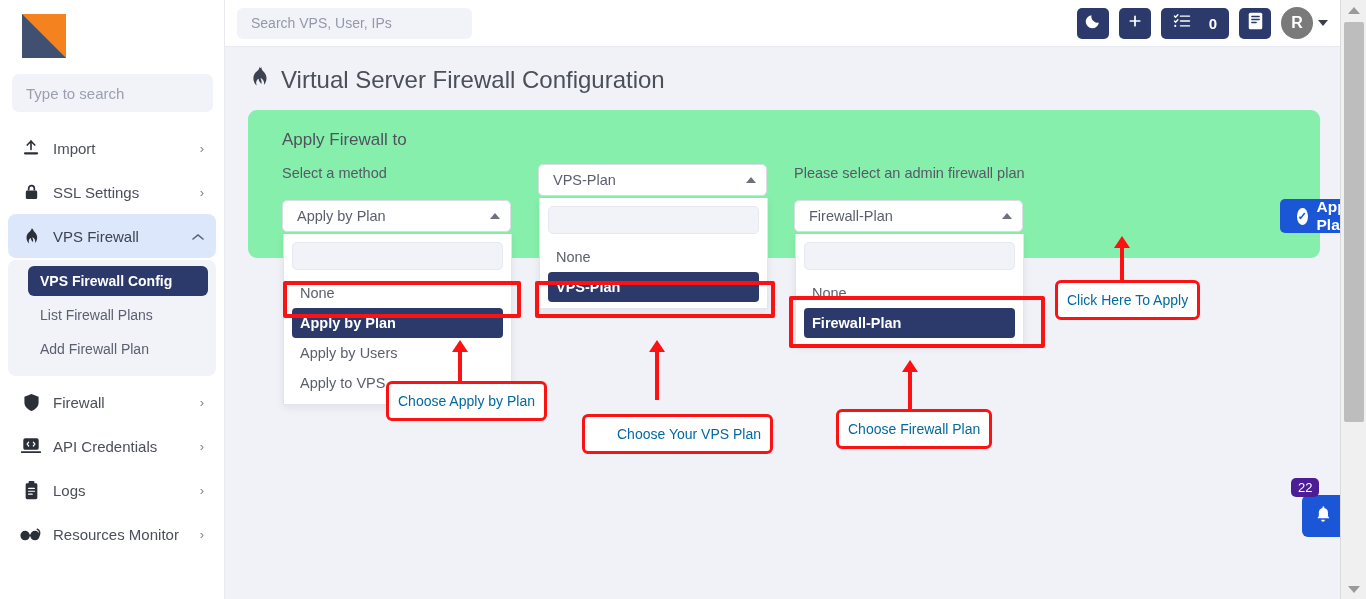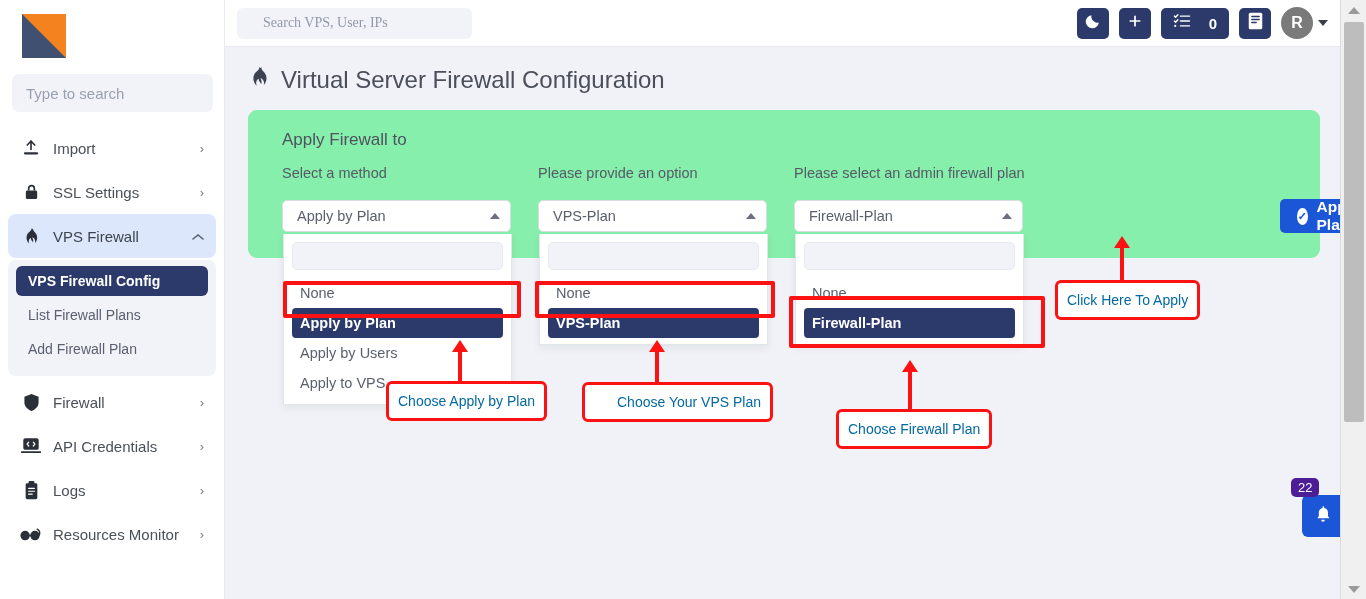--- a/index.html
+++ b/index.html
@@ -72,40 +72,41 @@
     margin: 2px 8px 4px 8px;
     background: #f1f3f8;
     border-radius: 8px;
     padding: 6px 8px 8px 8px;
   }
   .sub-item {
     height: 30px; display: flex; align-items: center;
     padding: 0 12px; border-radius: 6px;
     font-size: 14px; color: #5b6070; cursor: pointer;
     margin-bottom: 4px;
+    margin-left: 12px;
   }
   .sub-item.active {
     background: #2b3a6b; color: #ffffff; font-weight: 700;
     height: 30px;
   }
 
   
   .topbar {
     position: absolute; left: 225px; top: 0;
     width: 1115px; height: 47px;
     background: #ffffff;
     border-bottom: 1px solid #e8eaf0;
     display: flex; align-items: center;
   }
   .top-search {
     margin-left: 12px;
     width: 235px; height: 31px;
     background: #f1f3f8; border: none; border-radius: 6px;
-    padding: 0 26px; font-size: 14px; color: #8e94a3;
-    font-family: Liberation Serif, serif;
+    padding: 0 14px; font-size: 14px; color: #8e94a3;
+    font-family: Liberation Sans, sans-serif;
   }
   .top-search::placeholder { color: #9399a8; }
   .top-right {
     margin-left: auto; display: flex; align-items: center;
     padding-right: 12px; gap: 10px;
   }
   .tb-btn {
     width: 32px; height: 31px; border-radius: 5px;
     background: #2b3a6b; color: #fff;
     display: flex; align-items: center; justify-content: center;
@@ -483,21 +484,20 @@
               </div>
               <div class="dd-opt">
                 <span class="inner">Apply to VPS</span>
               </div>
               <div style="height:6px"></div>
             </div>
           </div>
         </div>
 
         <div class="field-col">
-          <div class="field-label">Please provide an option</div>
           <div class="sel">
             <span class="sel-val">VPS-Plan</span>
             <span class="caret-up"></span>
             <div class="dd">
               <input class="dd-search" type="text" style="">
               <div class="dd-opt">
                 <span class="inner">None</span>
               </div>
               <div class="dd-opt sel-opt">
                 <span class="inner">VPS-Plan</span>
@@ -547,21 +547,21 @@
     <div class="arrow-v" style="left:655px; top:352px; height:48px;"></div>
     <div class="arrow-head" style="left:649px; top:340px;"></div>
 
     <div class="arrow-v" style="left:908px; top:372px; height:40px;"></div>
     <div class="arrow-head" style="left:902px; top:360px;"></div>
 
     <div class="arrow-v" style="left:1120px; top:248px; height:34px;"></div>
     <div class="arrow-head" style="left:1114px; top:236px;"></div>
 
     <div class="callout" style="left:386px; top:381px;">Choose Apply by Plan</div>
-    <div class="callout" style="left:582px; top:382px;padding-left:32px;">Choose Your VPS Plan</div>
+    <div class="callout" style="left:582px; top:414px;padding-left:32px;">Choose Your VPS Plan</div>
     <div class="callout" style="left:836px; top:409px;">Choose Firewall Plan</div>
     <div class="callout" style="left:1055px; top:280px;">Click Here To Apply</div>
 
   </div>
 
   <div class="notif">
     <span class="notif-badge">22</span>
     <span>
       <svg width="18" height="19" viewBox="0 0 22 24" fill="#ffffff">
         <path d="M11 1.5 a1.6 1.6 0 0 1 1.6 1.6 v0.6 a6.2 6.2 0 0 1 4.7 6 v4.3 l1.8 2.6 H3.9 l1.8 -2.6 v-4.3 a6.2 6.2 0 0 1 4.7 -6 v-0.6 A1.6 1.6 0 0 1 11 1.5 Z"></path>

